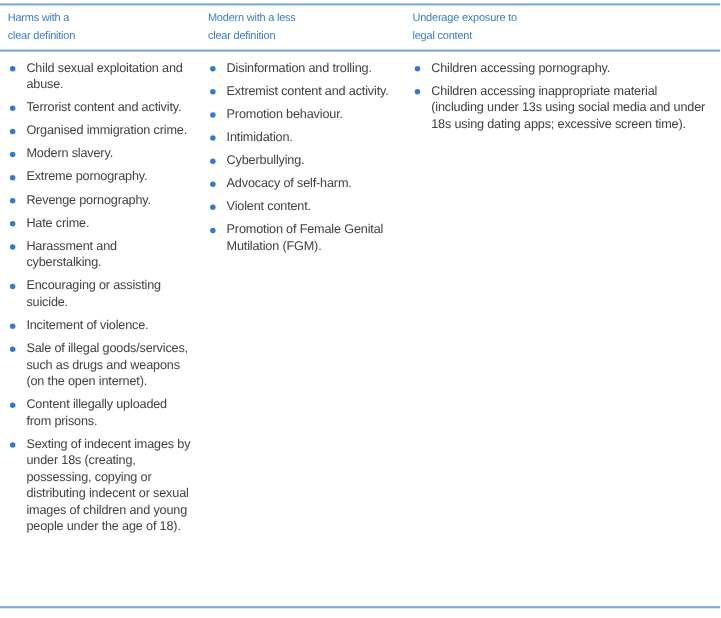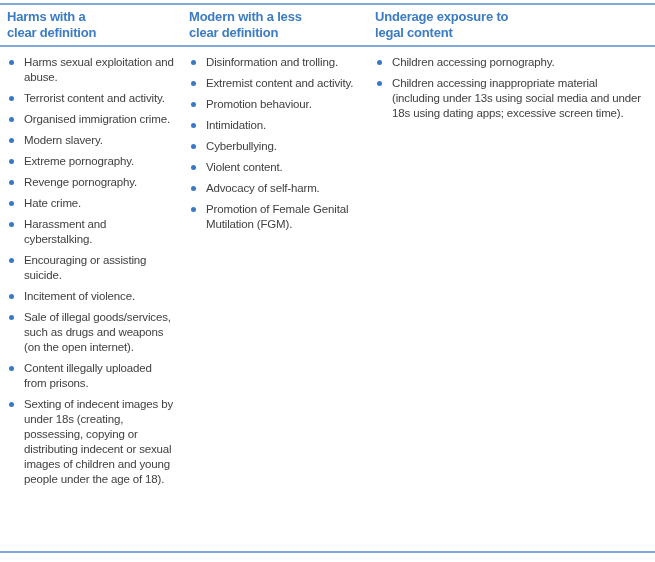--- a/index.html
+++ b/index.html
@@ -36,22 +36,22 @@
     position: absolute;
     top: 9px;
     left: 7px;
     width: 640px;
     display: grid;
     grid-template-columns: 167px 171px 1fr;
     column-gap: 15px;
   }
   .col-header {
     color: var(--header-blue);
-    font-size: 13px;
-    font-weight: bold;
+    font-size: 10px;
+    font-weight: normal;
     line-height: 16px;
     letter-spacing: -0.2px;
     height: 32px;
   }
   .harm-list {
     list-style: none;
     margin-top: 14px;
   }
   .harm-list li {
     position: relative;
@@ -81,21 +81,21 @@
   <div class="rule rule-header"></div>
 
   <div class="grid">
 
     <div class="col">
       <div class="col-header">
         <div>Harms with a</div>
         <div>clear definition</div>
       </div>
       <ul class="harm-list">
-        <li><span class="bullet"></span><span>Harms sexual exploitation and abuse.</span></li>
+        <li><span class="bullet"></span><span>Child sexual exploitation and abuse.</span></li>
         <li><span class="bullet"></span><span>Terrorist content and activity.</span></li>
         <li><span class="bullet"></span><span>Organised immigration crime.</span></li>
         <li><span class="bullet"></span><span>Modern slavery.</span></li>
         <li><span class="bullet"></span><span>Extreme pornography.</span></li>
         <li><span class="bullet"></span><span>Revenge pornography.</span></li>
         <li><span class="bullet"></span><span>Hate crime.</span></li>
         <li><span class="bullet"></span><span>Harassment and cyberstalking.</span></li>
         <li><span class="bullet"></span><span>Encouraging or assisting suicide.</span></li>
         <li><span class="bullet"></span><span>Incitement of violence.</span></li>
         <li><span class="bullet"></span><span>Sale of illegal goods/services, such as drugs and weapons (on the open internet).</span></li>
@@ -108,22 +108,22 @@
       <div class="col-header">
         <div>Modern with a less</div>
         <div>clear definition</div>
       </div>
       <ul class="harm-list">
         <li><span class="bullet"></span><span>Disinformation and trolling.</span></li>
         <li><span class="bullet"></span><span>Extremist content and activity.</span></li>
         <li><span class="bullet"></span><span>Promotion behaviour.</span></li>
         <li><span class="bullet"></span><span>Intimidation.</span></li>
         <li><span class="bullet"></span><span>Cyberbullying.</span></li>
+        <li><span class="bullet"></span><span>Advocacy of self-harm.</span></li>
         <li><span class="bullet"></span><span>Violent content.</span></li>
-        <li><span class="bullet"></span><span>Advocacy of self-harm.</span></li>
         <li><span class="bullet"></span><span>Promotion of Female Genital Mutilation (FGM).</span></li>
       </ul>
     </div>
 
     <div class="col">
       <div class="col-header">
         <div>Underage exposure to</div>
         <div>legal content</div>
       </div>
       <ul class="harm-list">

